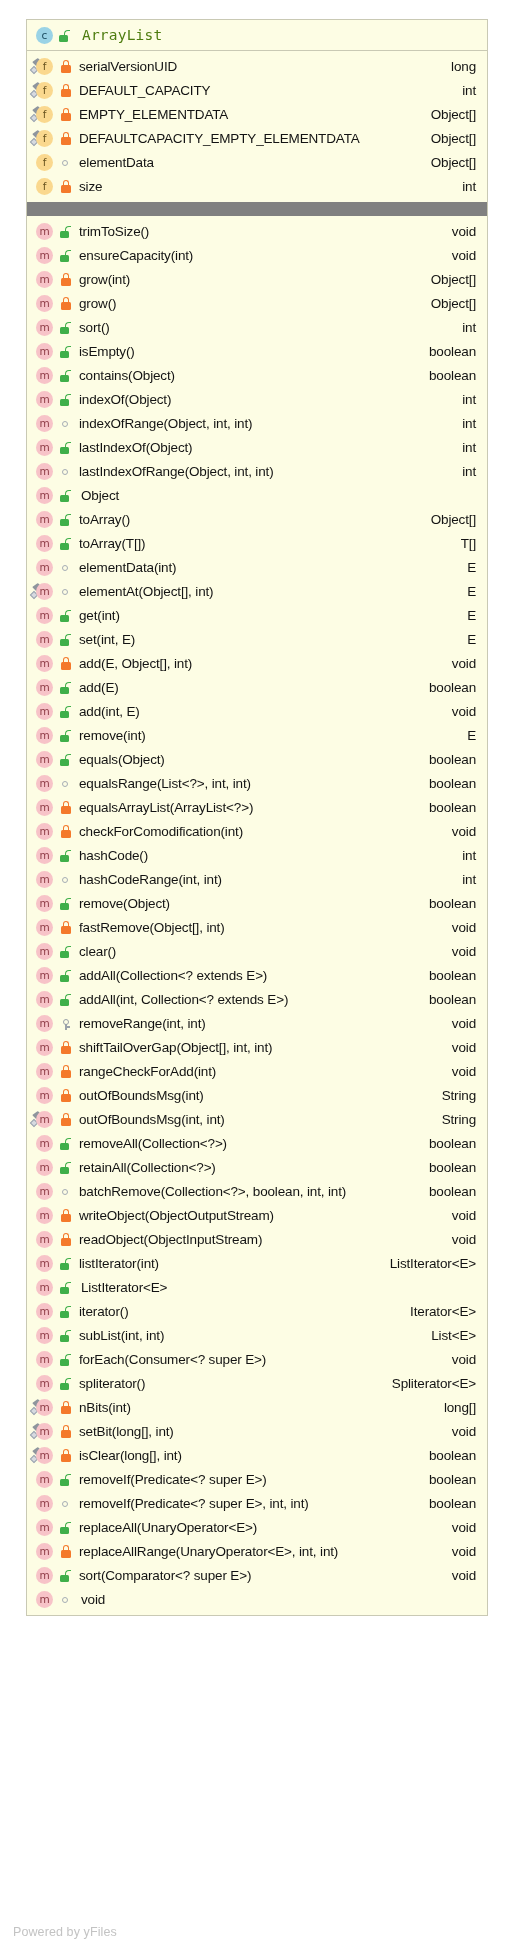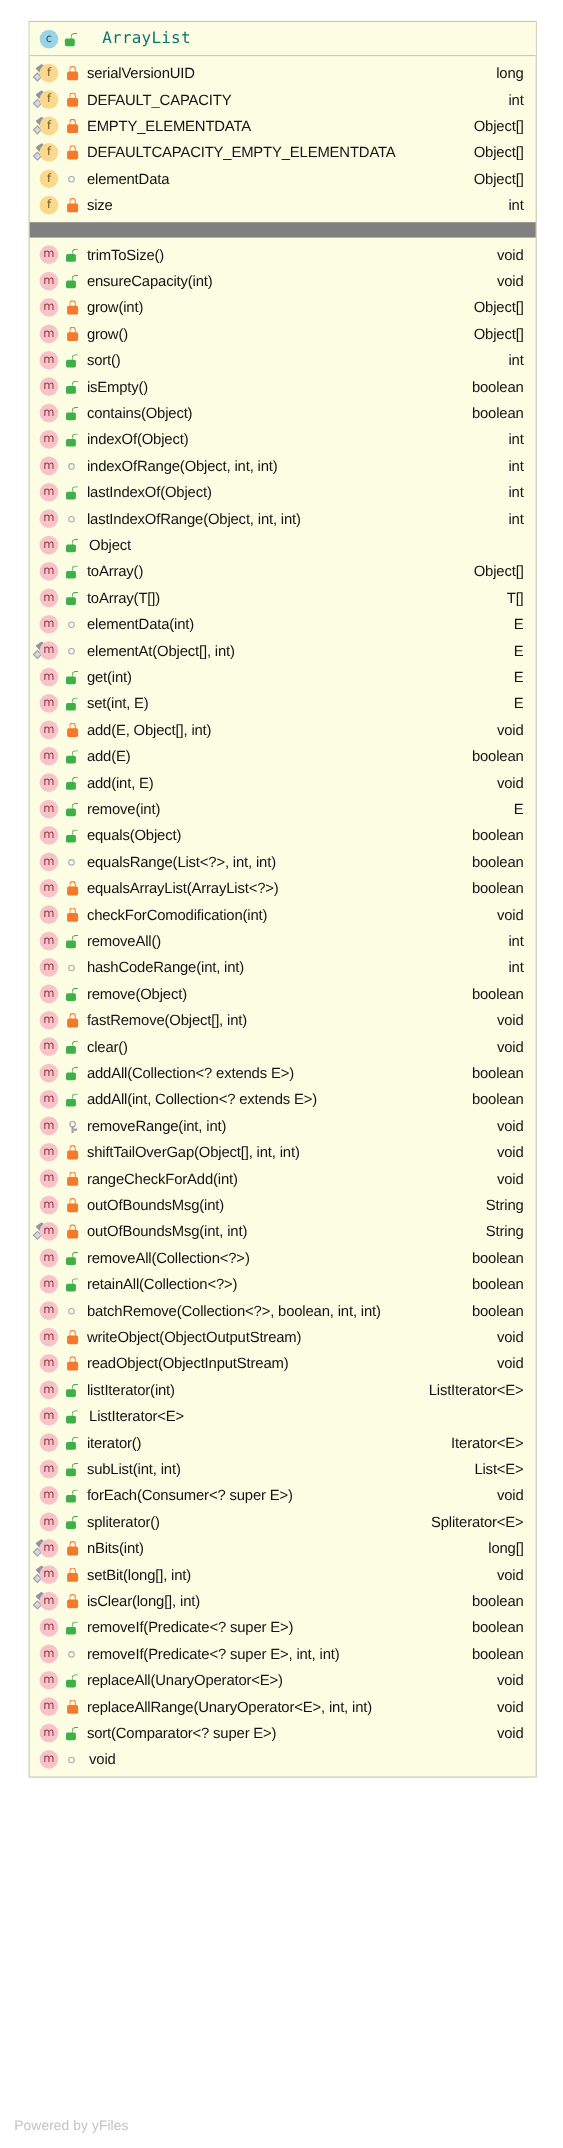--- a/index.html
+++ b/index.html
@@ -30,23 +30,23 @@
     display: flex;
     align-items: center;
     height: 30px;
     padding: 0 9px;
     background: #fdfde4;
     border-bottom: 1px solid #c9c9b4;
   }
   .class-title {
     font-family: "DejaVu Sans Mono", "Liberation Mono", monospace;
     font-size: 14.5px;
-    color: #0f766e;
+    color: #4d7c0f;
     letter-spacing: 0.2px;
-    margin-left: 20px;
+    margin-left: 9px;
     white-space: nowrap;
   }
 
   
   .section {
     padding: 3px 0 4px 0;
   }
   .divider {
     height: 14px;
     background: #808080;
@@ -592,21 +592,21 @@
         <span class="rettype">void</span>
       </div>
       <div class="row">
         <span class="kind k-method">
           <span class="disc">m</span>
         </span>
         <span class="vis v-public">
           <span class="body"></span>
           <span class="shackle"></span>
         </span>
-        <span class="sig">removeAll()</span>
+        <span class="sig">hashCode()</span>
         <span class="rettype">int</span>
       </div>
       <div class="row">
         <span class="kind k-method">
           <span class="disc">m</span>
         </span>
         <span class="vis v-package">
           <span class="body"></span>
         </span>
         <span class="sig">hashCodeRange(int, int)</span>

